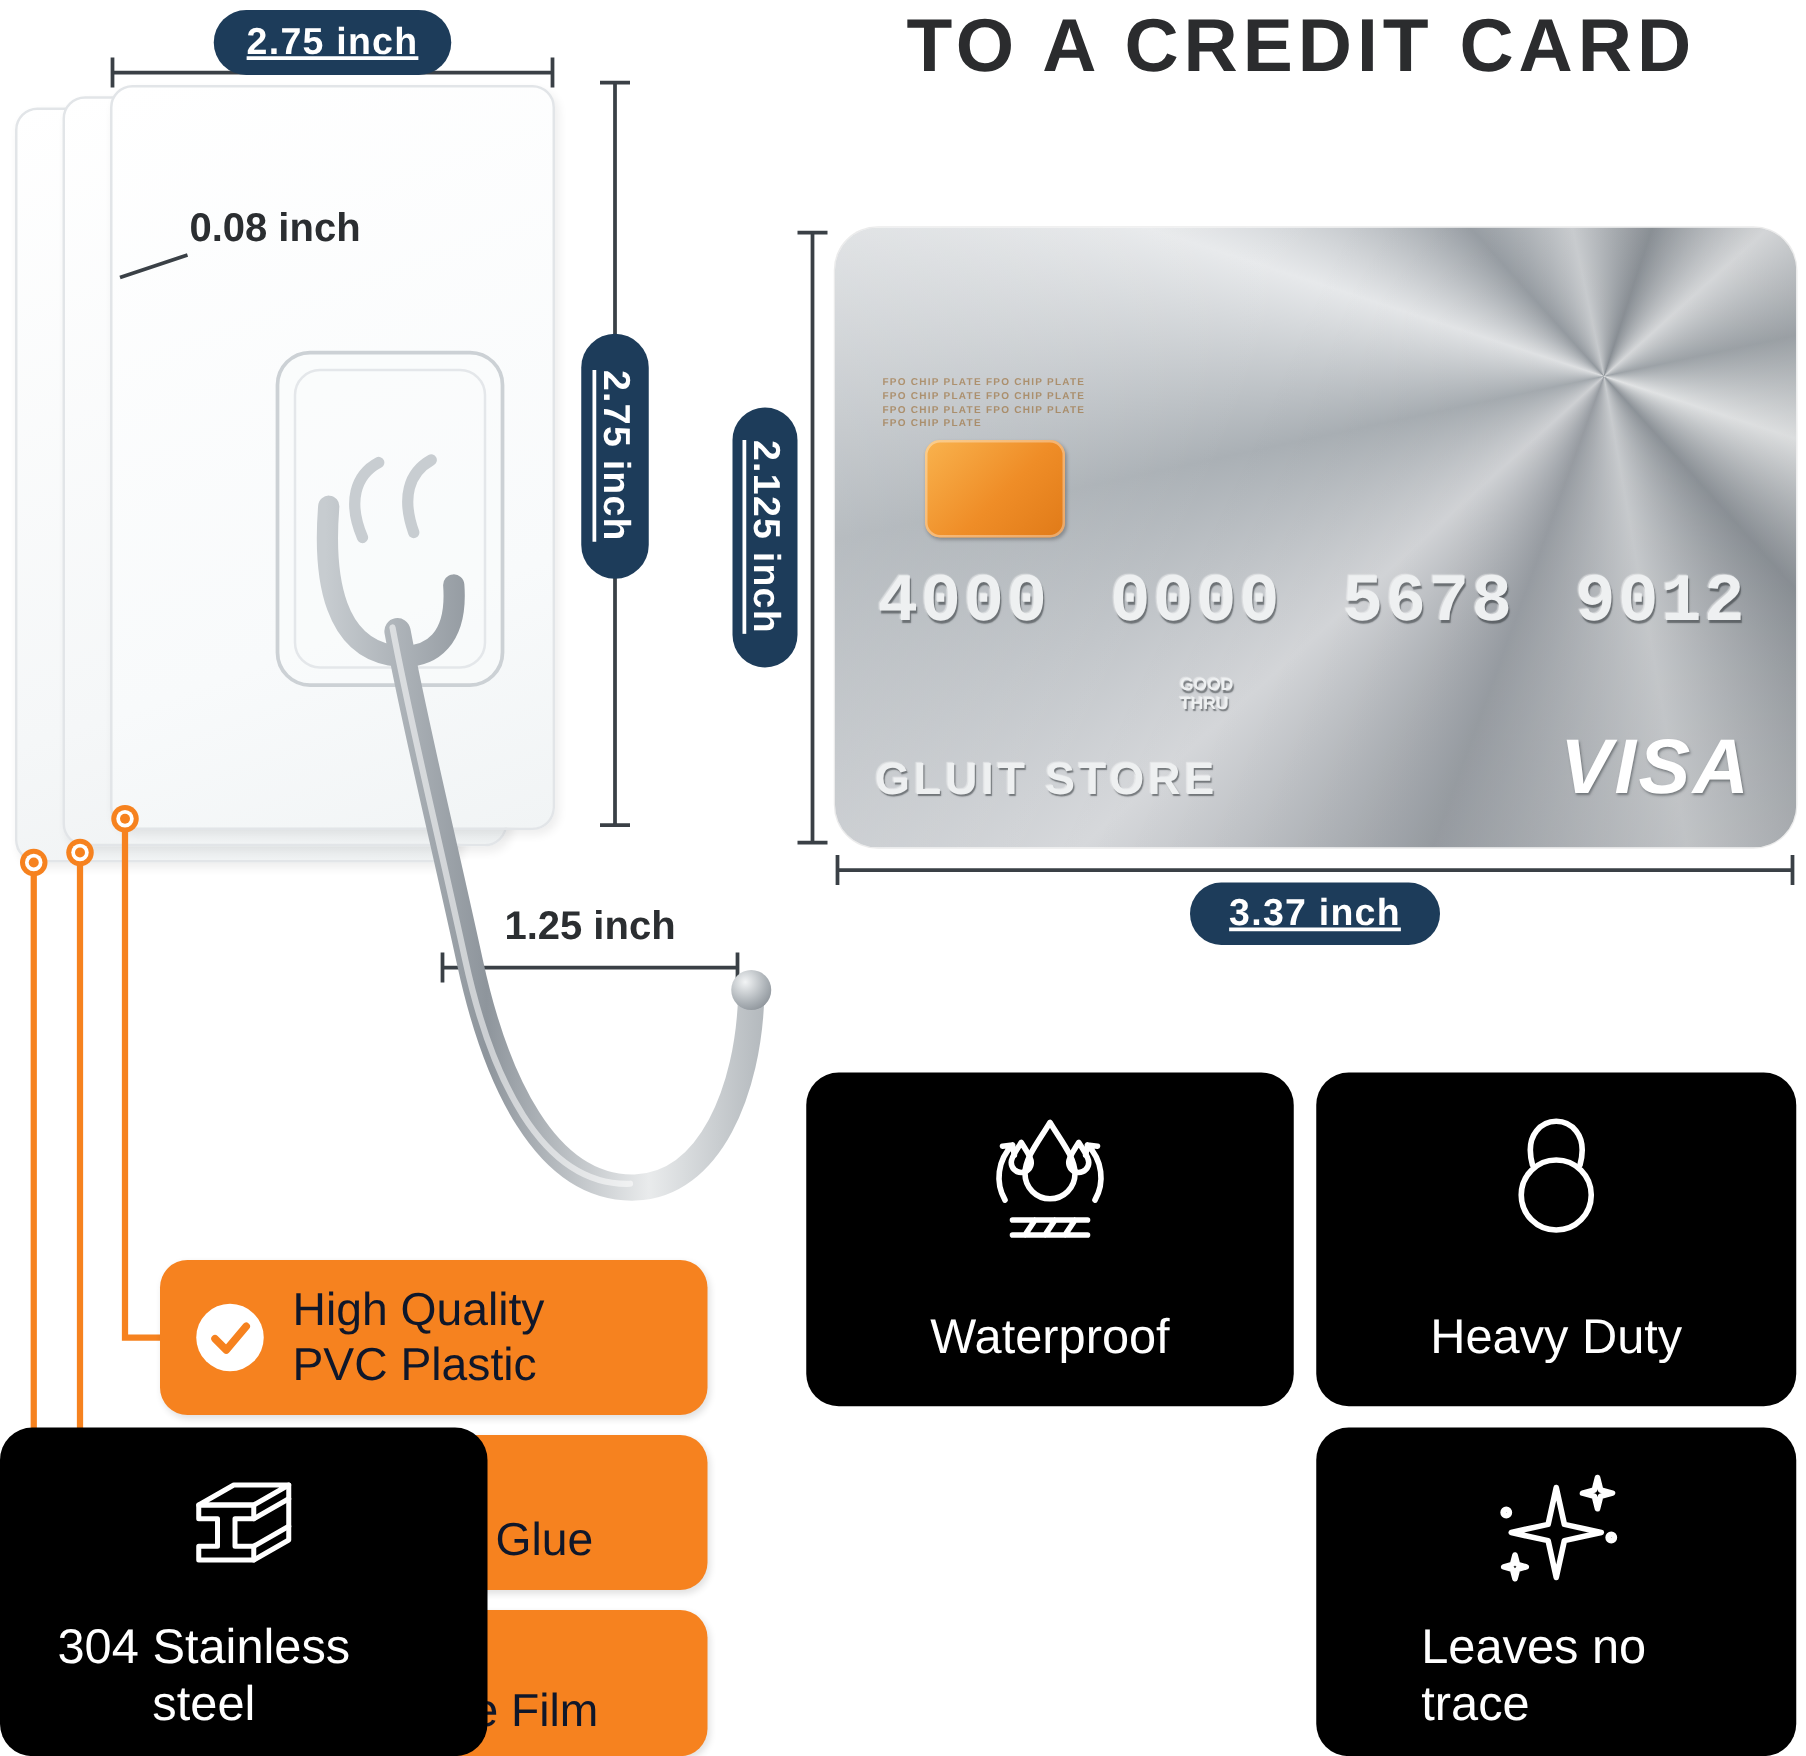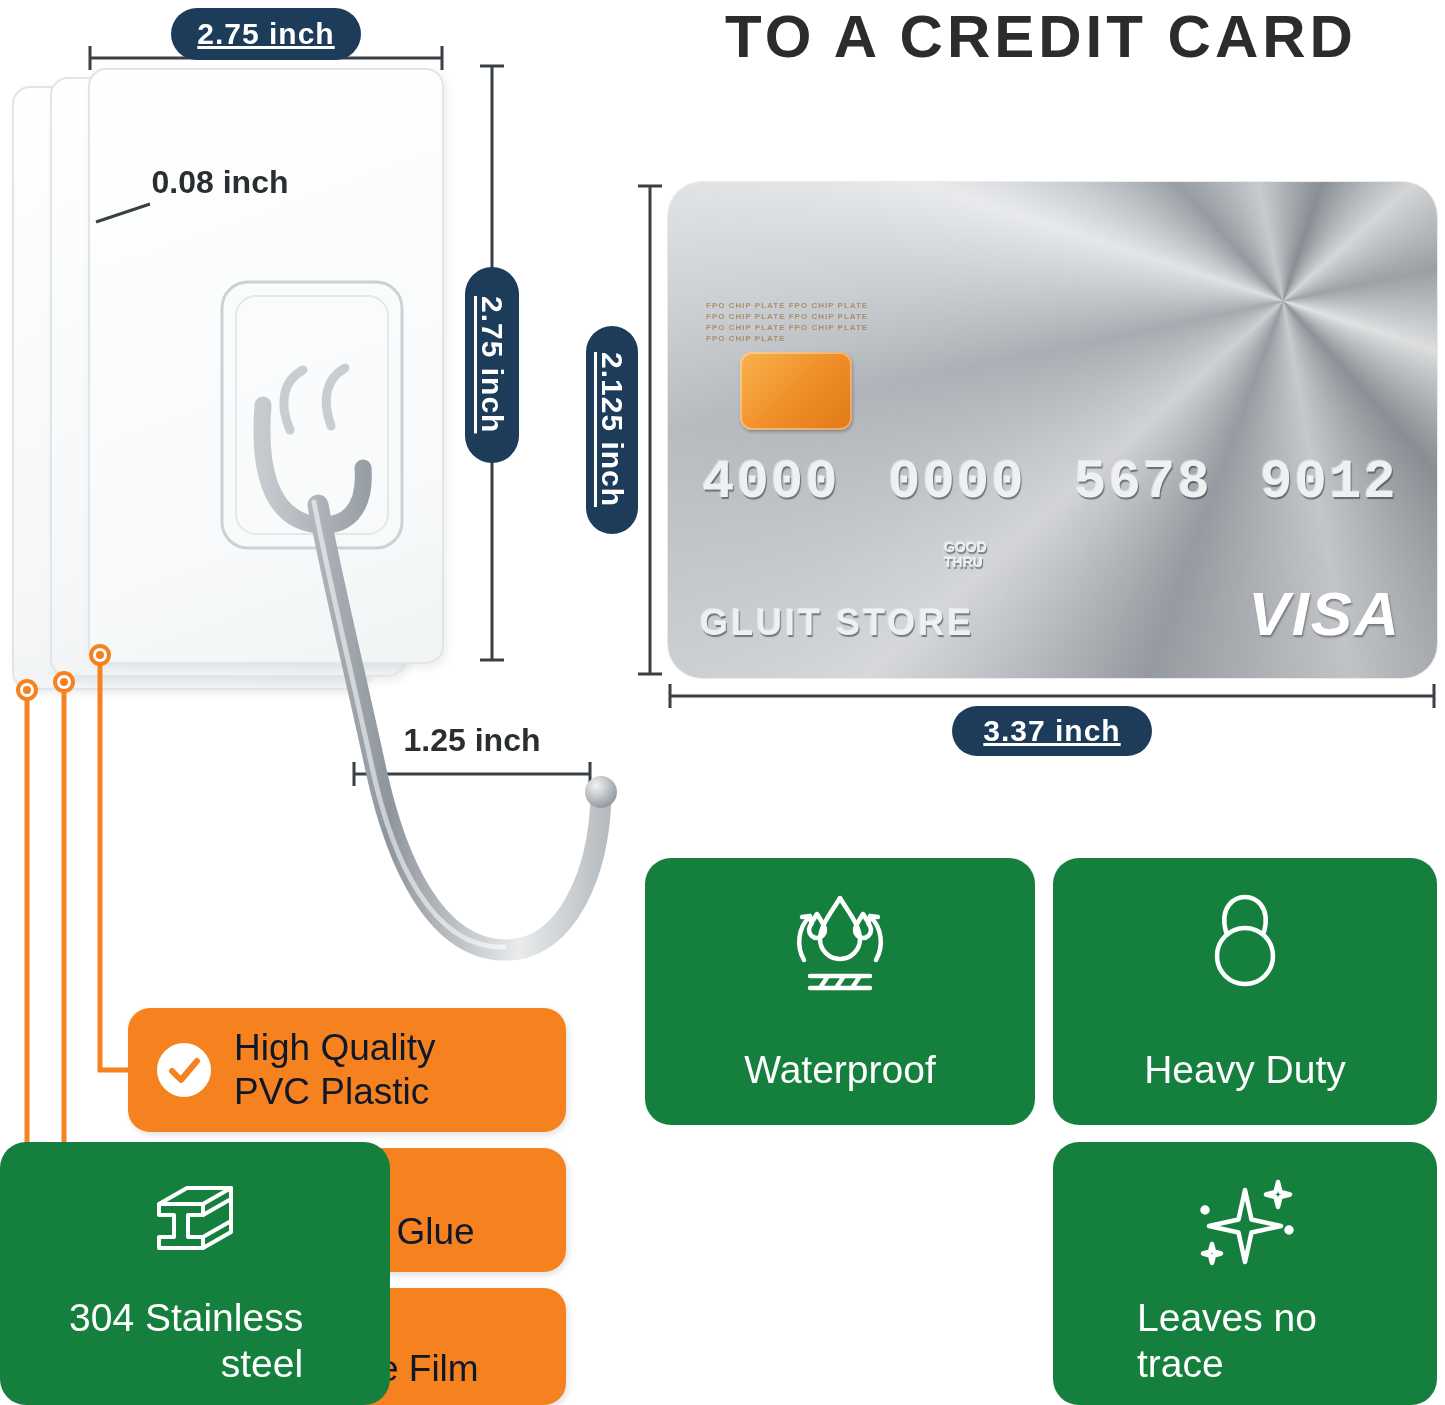--- a/index.html
+++ b/index.html
@@ -65,27 +65,27 @@
 
   
   .obar { position:absolute; left:128px; width:438px; height:124px; border-radius:22px;
           background:#f6821f; display:flex; align-items:center; box-shadow:2px 3px 6px rgba(0,0,0,0.12); }
   #obar-3 { height:117px; }
   .ocheck { flex:0 0 auto; margin-left:28px; width:56px; height:56px; }
   .obar-label { margin-left:22px; color:#0f172a; font-size:37px; line-height:44px;
                 font-weight:500; white-space:pre-line; }
 
   
-  .tile { position:absolute; width:390px; height:267px; border-radius:26px; background:#15803d; }
+  .tile { position:absolute; width:390px; height:267px; border-radius:26px; background:#000000; }
   #tile-2, #tile-4 { left:1053px; width:384px; }
   #tile-3, #tile-4 { top:1142px; height:263px; }
   .tile-icon { position:absolute; left:50%; top:24px; transform:translateX(-50%); width:120px; height:120px; }
   .tile-label { position:absolute; bottom:32px; width:100%; text-align:center; color:#ffffff;
                 font-size:39px; line-height:46px; font-weight:400; white-space:pre-line; }
-  .tile-label.left3 { left:46px; width:auto; text-align:right; bottom:18px;margin-left:23px; }
+  .tile-label.left3 { left:46px; width:auto; text-align:center; bottom:18px; }
   .tile-label.left4 { left:84px; width:auto; text-align:left; bottom:18px; }
 </style>
 </head>
 <body>
 
 <div id="canvas">
 
   <div class="pad" id="pad-back"></div>
   <div class="pad" id="pad-mid"></div>
   <div class="pad" id="pad-front"></div>

